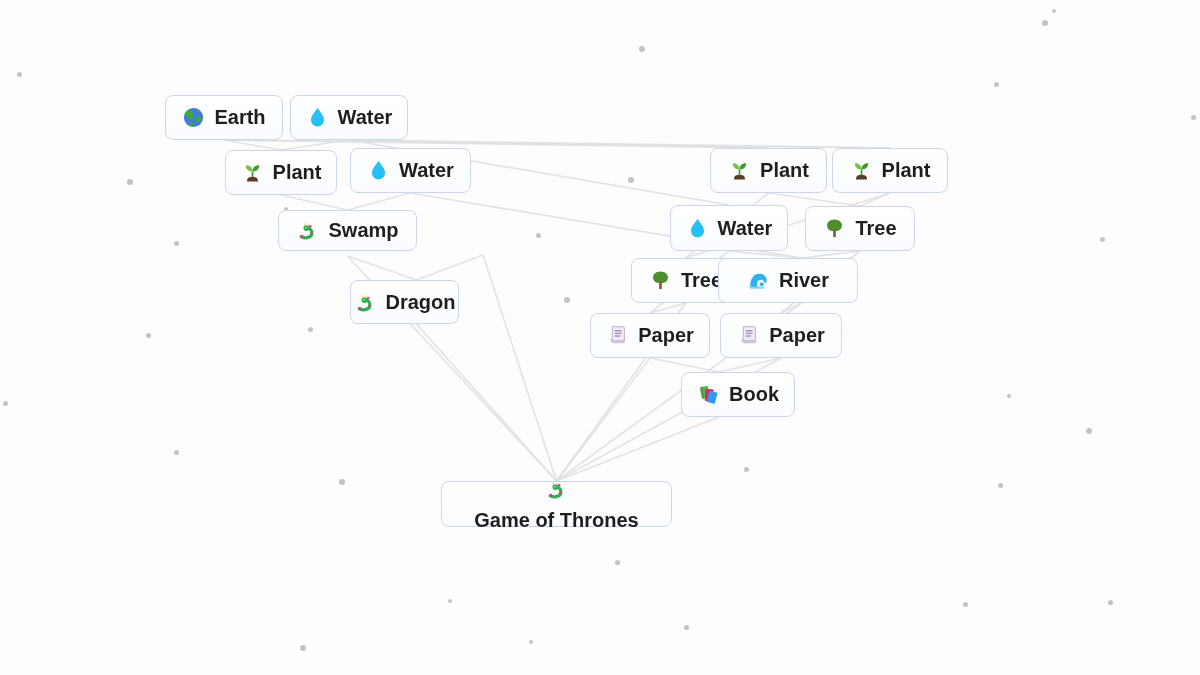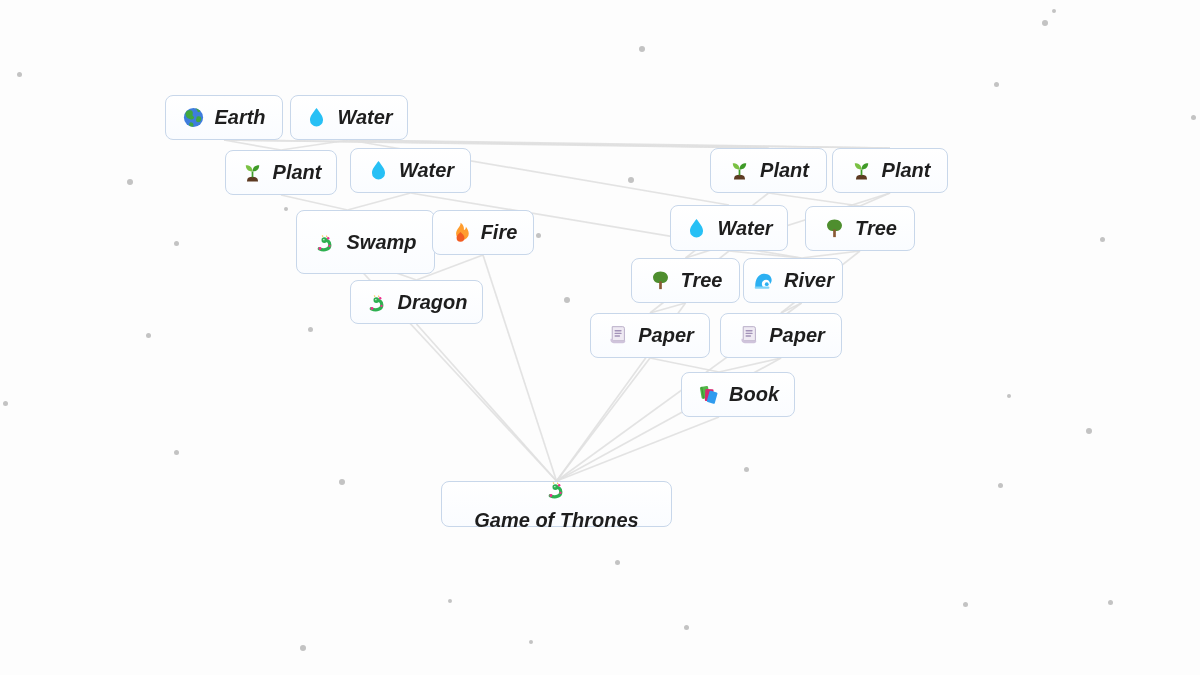--- a/index.html
+++ b/index.html
@@ -13,21 +13,21 @@
   .dot { position:absolute; border-radius:50%; }
   .node {
     position:absolute; box-sizing:border-box;
     display:flex; align-items:center; justify-content:center; gap:9px;
     background:linear-gradient(#ffffff, #fafcff);
     border:1px solid #c8d7ea; border-radius:8px;
     font-size:20px; font-weight:700; color:#1e1e1e;
     white-space:nowrap; cursor:pointer; z-index:3;
   }
   .ic { width:23px; height:23px; flex:0 0 auto; }
-  .lbl { line-height:1; padding-bottom:1px;font-style:italic; }
+  .lbl { line-height:1; padding-bottom:1px; }
 </style>
 </head>
 <body>
 
 <svg width="0" height="0" style="position:absolute" aria-hidden="true">
   <defs>
     <symbol id="i-earth" viewBox="0 0 24 24">
       <clipPath id="ec">
           <circle cx="12" cy="12" r="10"></circle>
         </clipPath>
@@ -175,33 +175,27 @@
         <use href="#i-plant"></use>
       </svg>
     <span class="lbl">Plant</span>
   </div>
   <div class="node" style="left: 350px; top: 148px; width: 121px; height: 45px;">
     <svg class="ic">
         <use href="#i-water"></use>
       </svg>
     <span class="lbl">Water</span>
   </div>
-  <div class="node" style="left: 296px; top: 210px; width: 139px; height: 64px;">
+  <div class="node" style="left: 278px; top: 210px; width: 139px; height: 41px;">
     <svg class="ic">
         <use href="#i-dragon"></use>
       </svg>
     <span class="lbl">Swamp</span>
   </div>
-  <div class="node" style="left: 432px; top: 210px; width: 102px; height: 45px;">
-    <svg class="ic">
-        <use href="#i-fire"></use>
-      </svg>
-    <span class="lbl">Fire</span>
-  </div>
-  <div class="node" style="left: 350px; top: 280px; width: 133px; height: 44px;">
+  <div class="node" style="left: 350px; top: 280px; width: 109px; height: 44px;">
     <svg class="ic">
         <use href="#i-dragon"></use>
       </svg>
     <span class="lbl">Dragon</span>
   </div>
   <div class="node" style="left: 710px; top: 148px; width: 117px; height: 45px;">
     <svg class="ic">
         <use href="#i-plant"></use>
       </svg>
     <span class="lbl">Plant</span>
@@ -223,21 +217,21 @@
         <use href="#i-tree"></use>
       </svg>
     <span class="lbl">Tree</span>
   </div>
   <div class="node" style="left: 631px; top: 258px; width: 109px; height: 45px;">
     <svg class="ic">
         <use href="#i-tree"></use>
       </svg>
     <span class="lbl">Tree</span>
   </div>
-  <div class="node" style="left: 743px; top: 258px; width: 100px; height: 45px; text-align: center;">
+  <div class="node" style="left: 718px; top: 258px; width: 140px; height: 45px; text-align: center;">
     <svg class="ic">
         <use href="#i-river"></use>
       </svg>
     <span class="lbl">River</span>
   </div>
   <div class="node" style="left: 590px; top: 313px; width: 120px; height: 45px;">
     <svg class="ic">
         <use href="#i-paper"></use>
       </svg>
     <span class="lbl">Paper</span>

